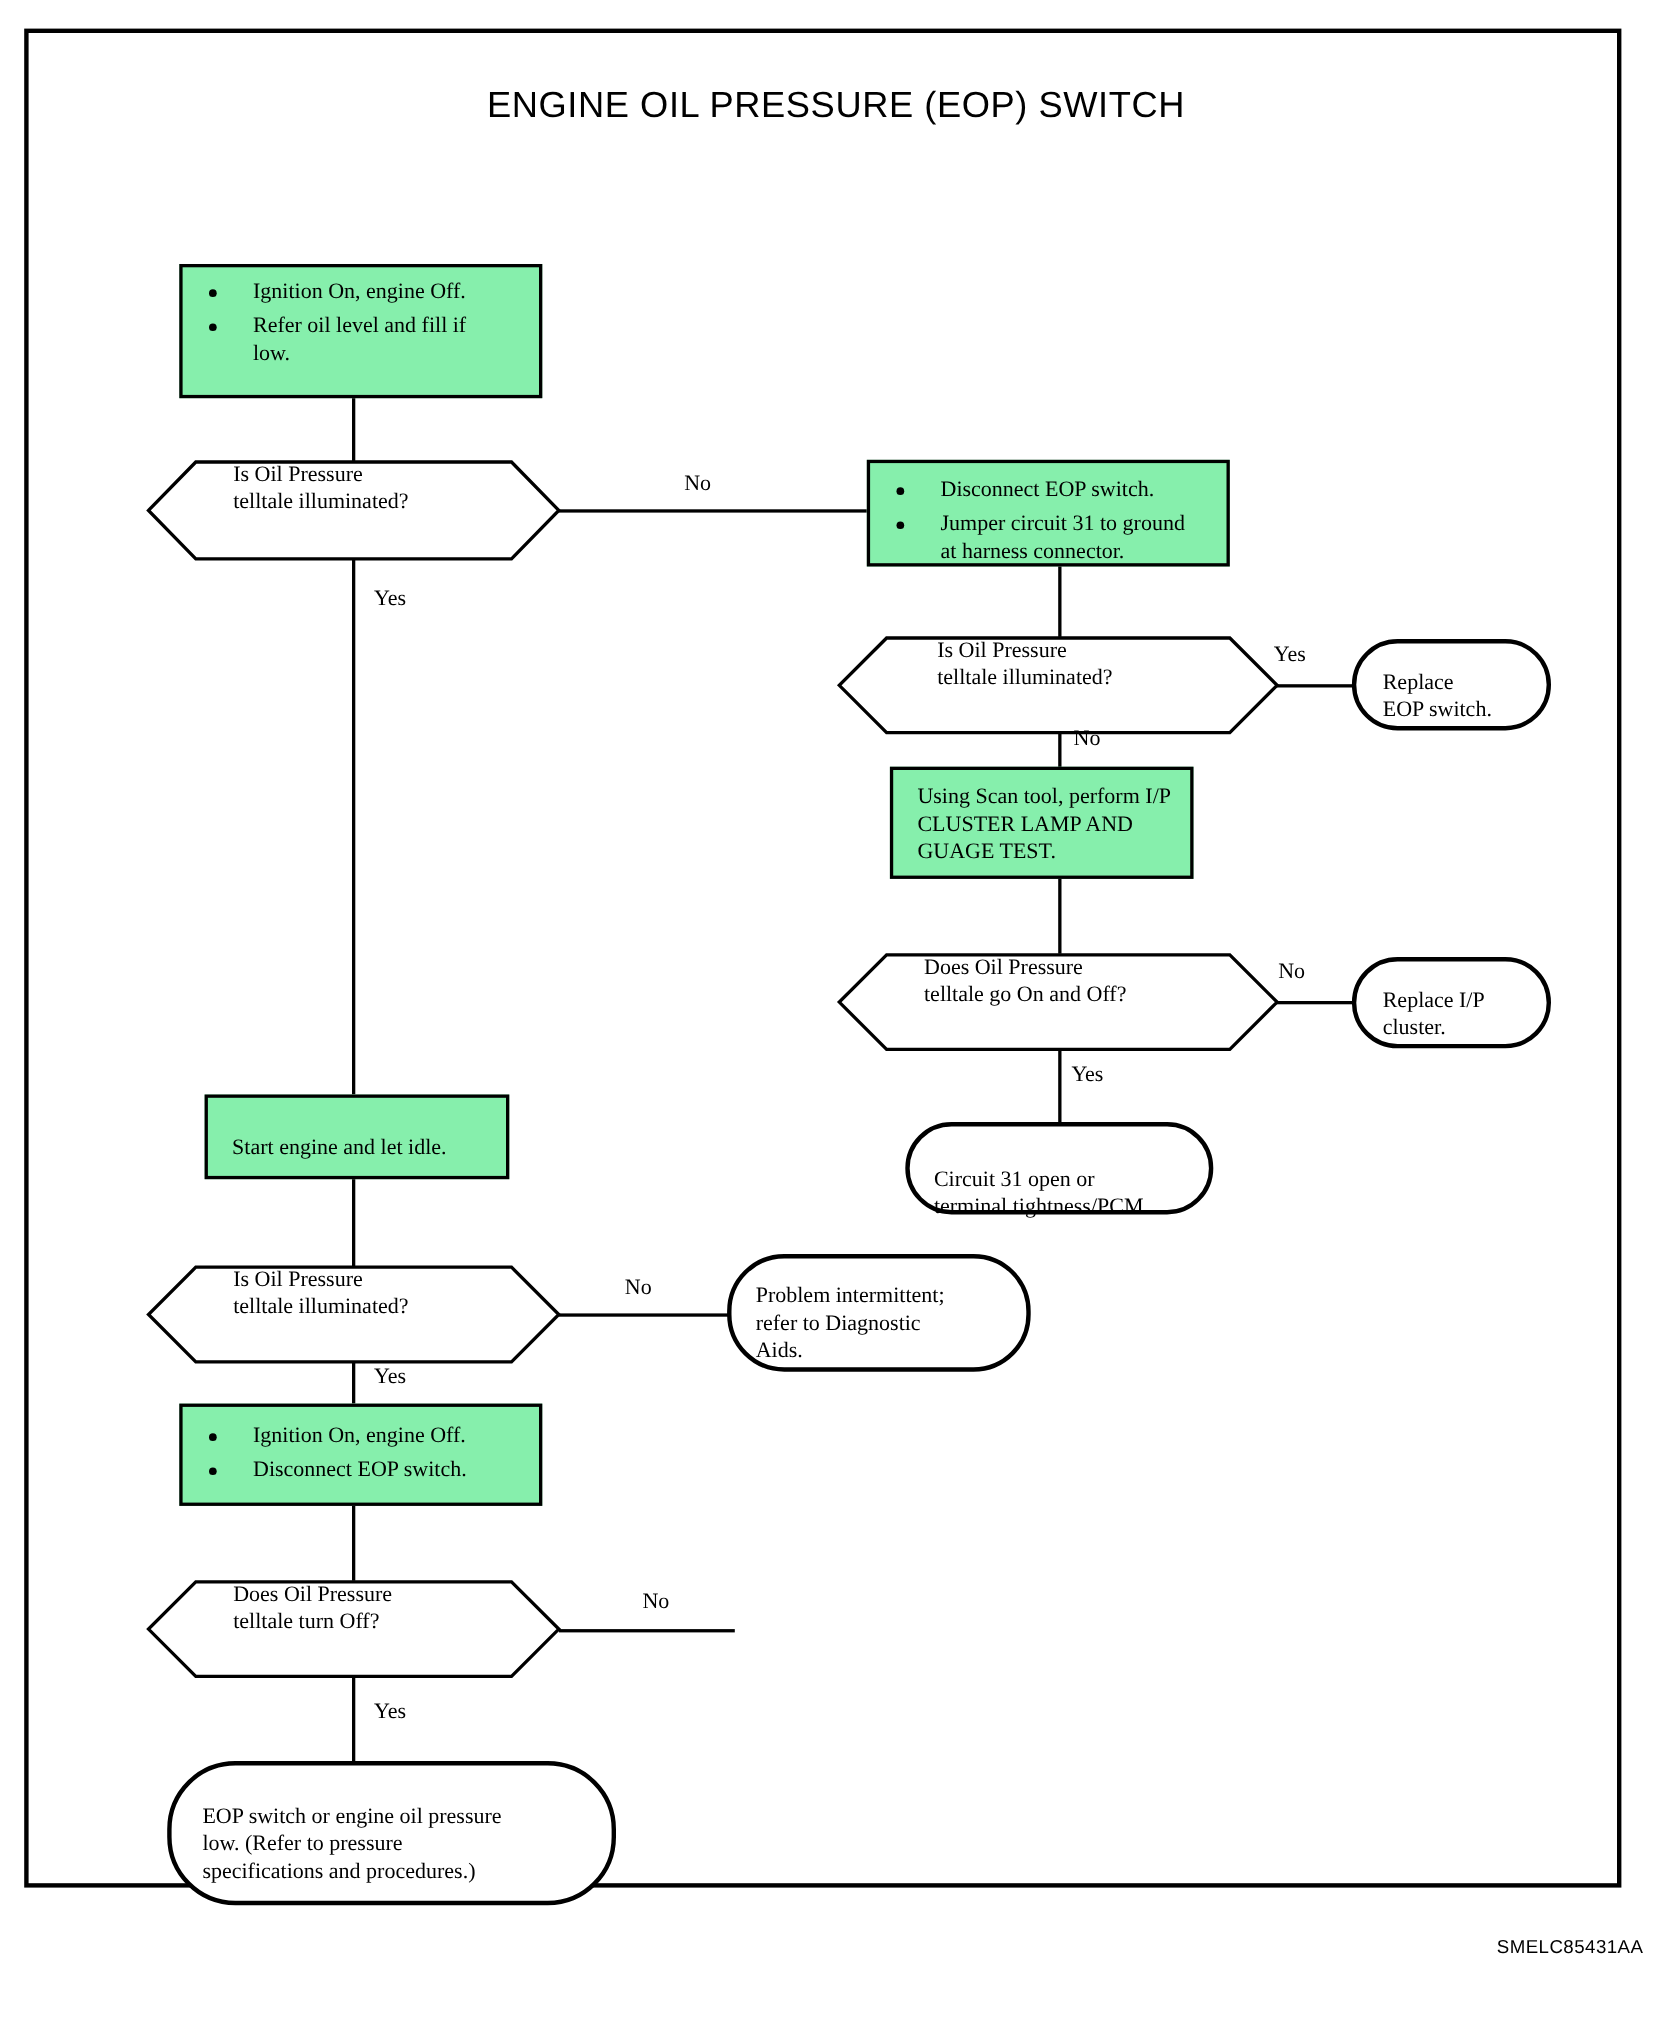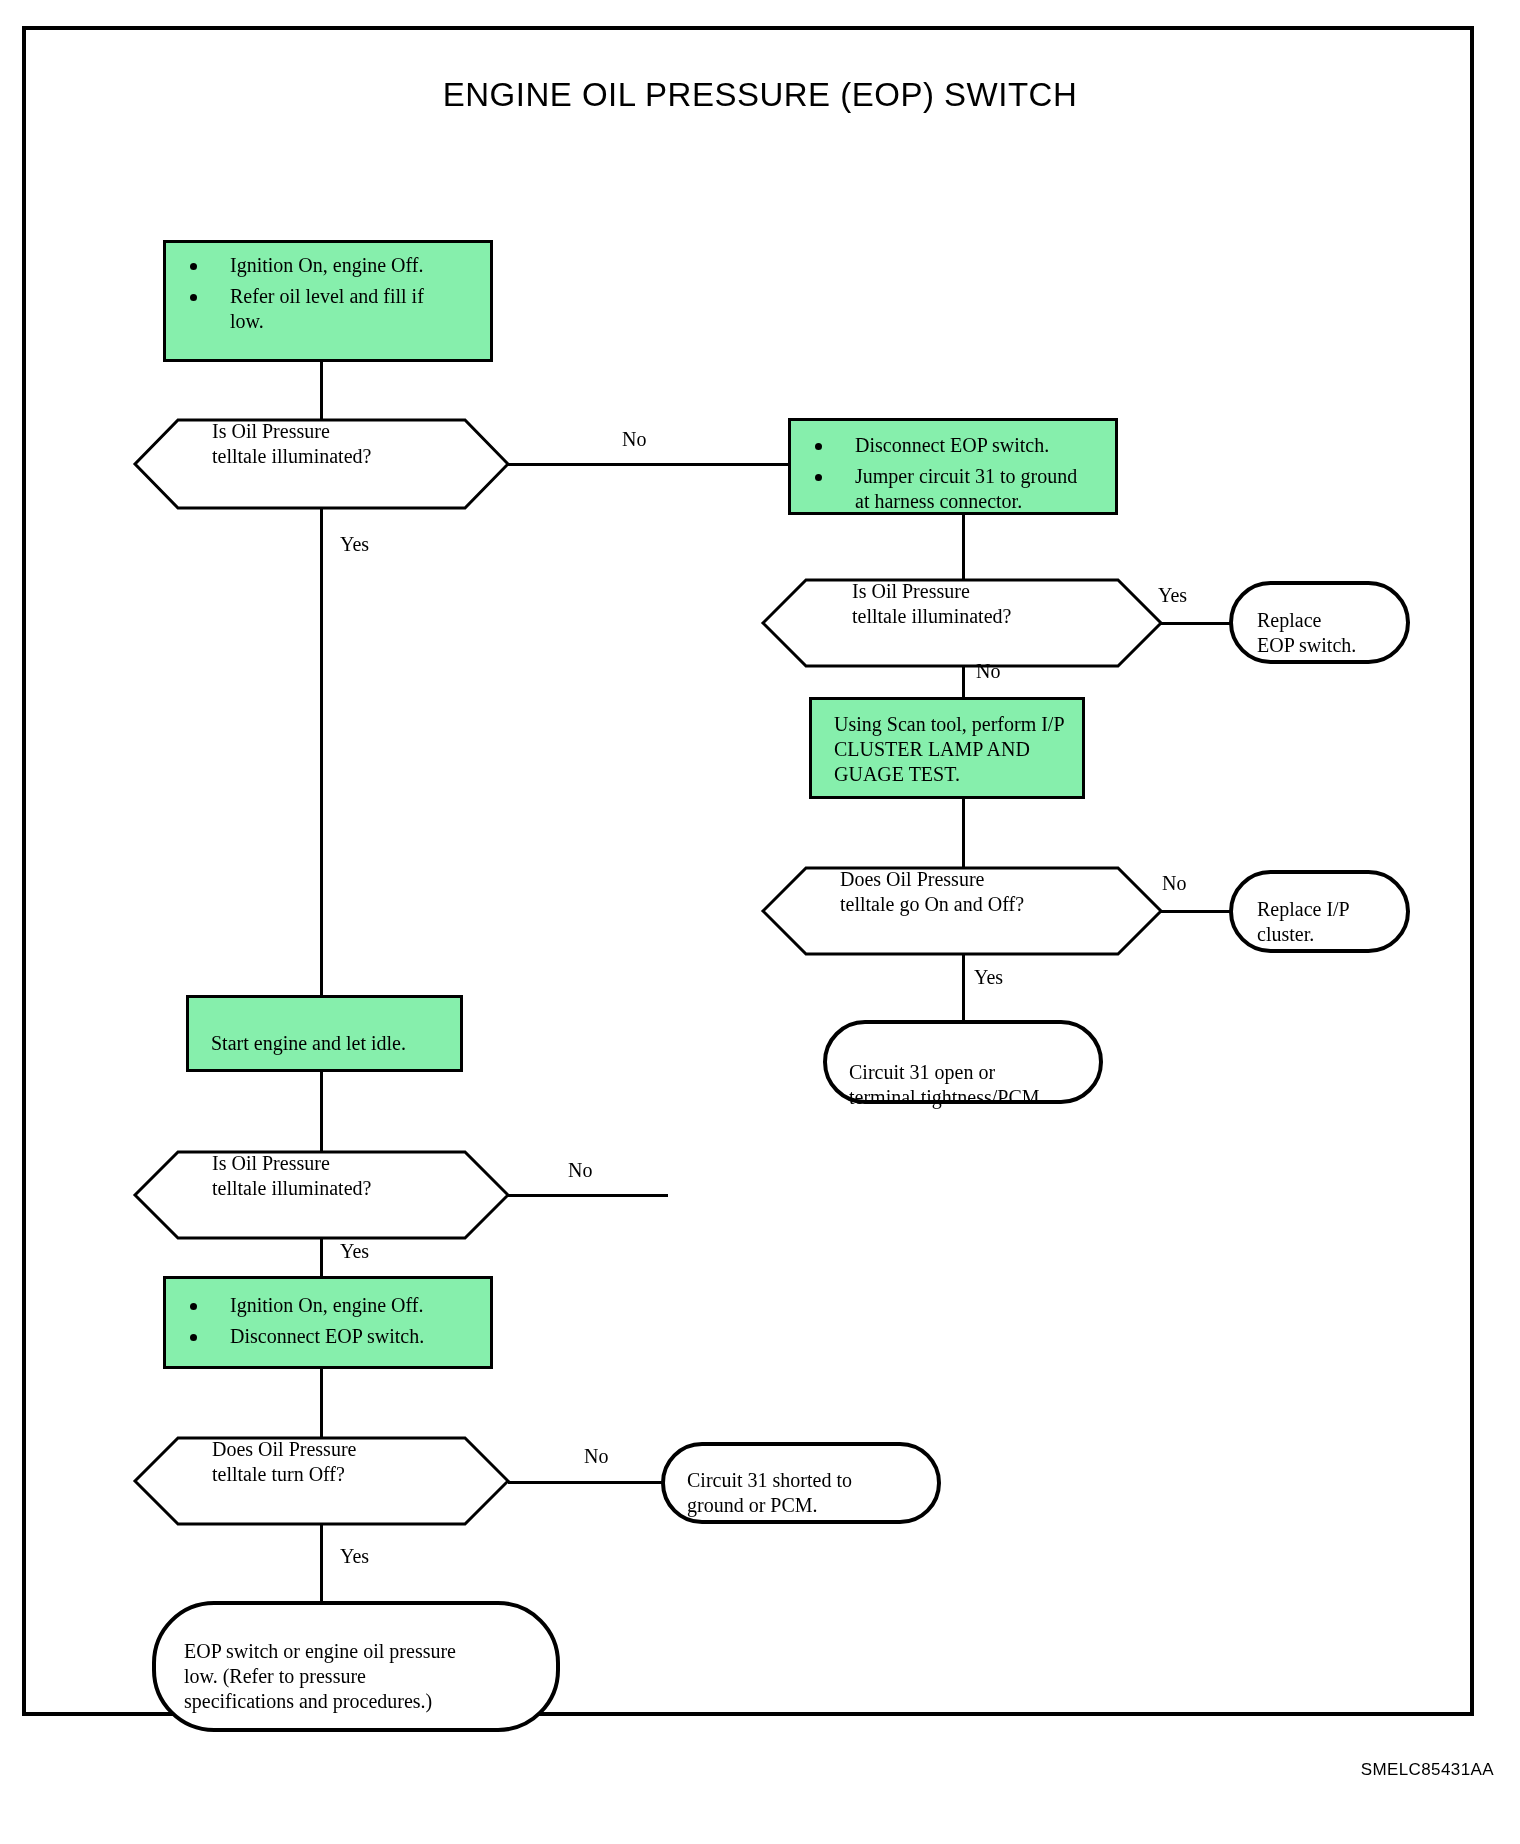--- a/index.html
+++ b/index.html
@@ -114,20 +114,27 @@
     </svg>
     <div class="body">
       <div class="txt">Is Oil Pressure</div>
       <div class="txt">telltale illuminated?</div>
     </div>
   </div>
 
   <div class="ln lnh" style="left:508px;top:1194px;width:160px;"></div>
   <div class="lbl" style="left:568px;top:1159px;">No</div>
 
+  <div class="node stadium" style="left:661px;top:1140px;width:276px;height:107px;">
+    <div class="body" style="display:flex;align-items:center;height:100%;">
+      <div class="txt">Problem intermittent;
+refer to Diagnostic
+Aids.</div>
+    </div>
+  </div>
 
   <div class="ln lnv" style="left:320px;top:1239px;height:37px;"></div>
   <div class="lbl" style="left:340px;top:1240px;">Yes</div>
 
   <div class="node rect" style="left:163px;top:1276px;width:330px;height:93px;">
     <div class="body" style="padding-top:14px;">
       <ul class="bullets">
         <li>Ignition On, engine Off.</li>
         <li>Disconnect EOP switch.</li>
       </ul>
@@ -142,26 +149,20 @@
     </svg>
     <div class="body">
       <div class="txt">Does Oil Pressure</div>
       <div class="txt">telltale turn Off?</div>
     </div>
   </div>
 
   <div class="ln lnh" style="left:508px;top:1481px;width:160px;"></div>
   <div class="lbl" style="left:584px;top:1445px;">No</div>
 
-  <div class="node stadium" style="left:661px;top:1442px;width:280px;height:82px;">
-    <div class="body" style="display:flex;align-items:center;height:100%;">
-      <div class="txt">Circuit 31 shorted to
-ground or PCM.</div>
-    </div>
-  </div>
 
   <div class="ln lnv" style="left:320px;top:1525px;height:102px;"></div>
   <div class="lbl" style="left:340px;top:1545px;">Yes</div>
 
   <div class="node stadium" style="left:152px;top:1601px;width:408px;height:131px;border-radius:62px;">
     <div class="body" style="display:flex;align-items:center;height:100%;padding-left:28px;">
       <div class="txt">EOP switch or engine oil pressure
 low. (Refer to pressure
  specifications and procedures.)</div>
     </div>

